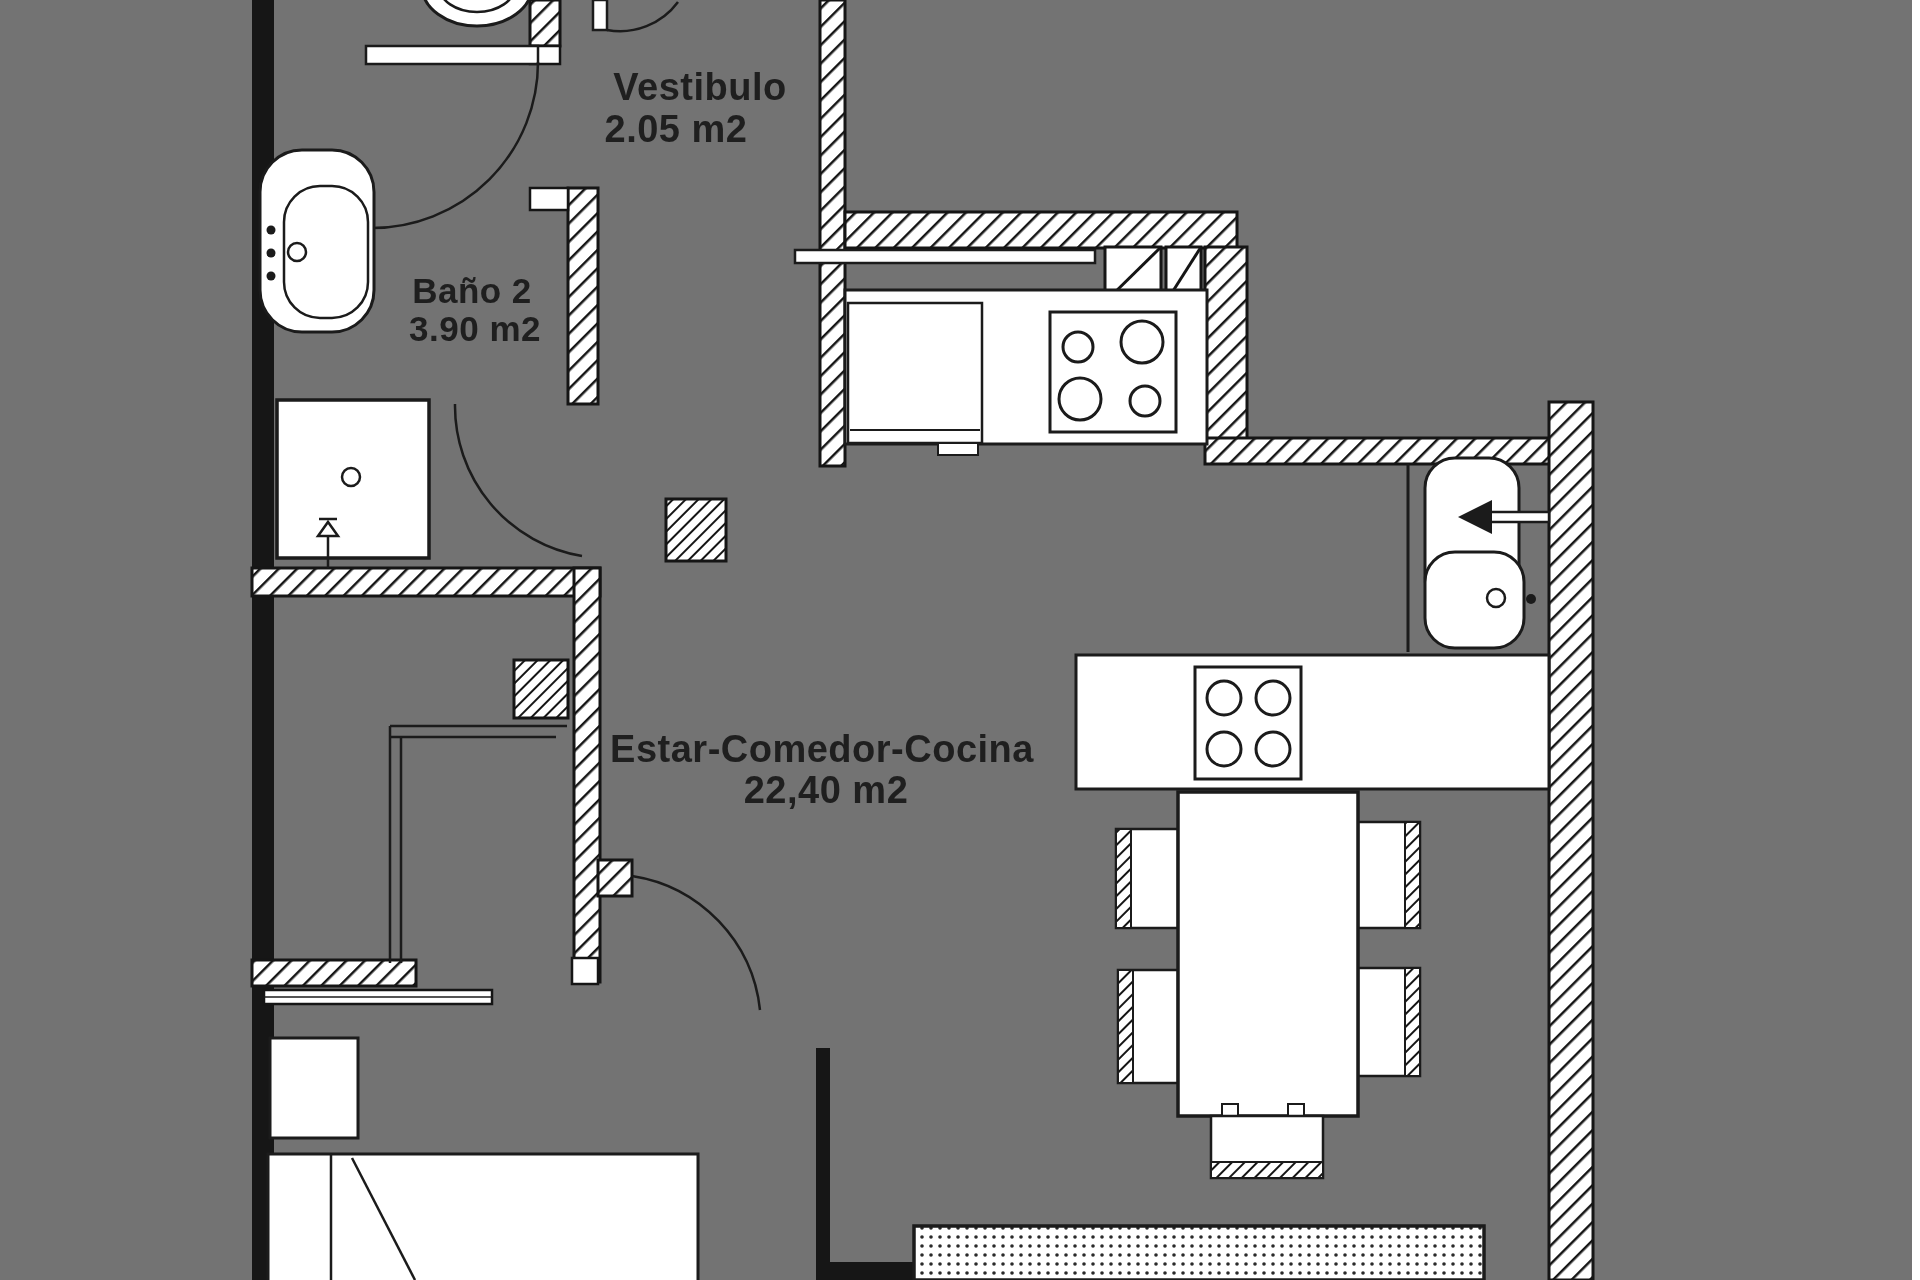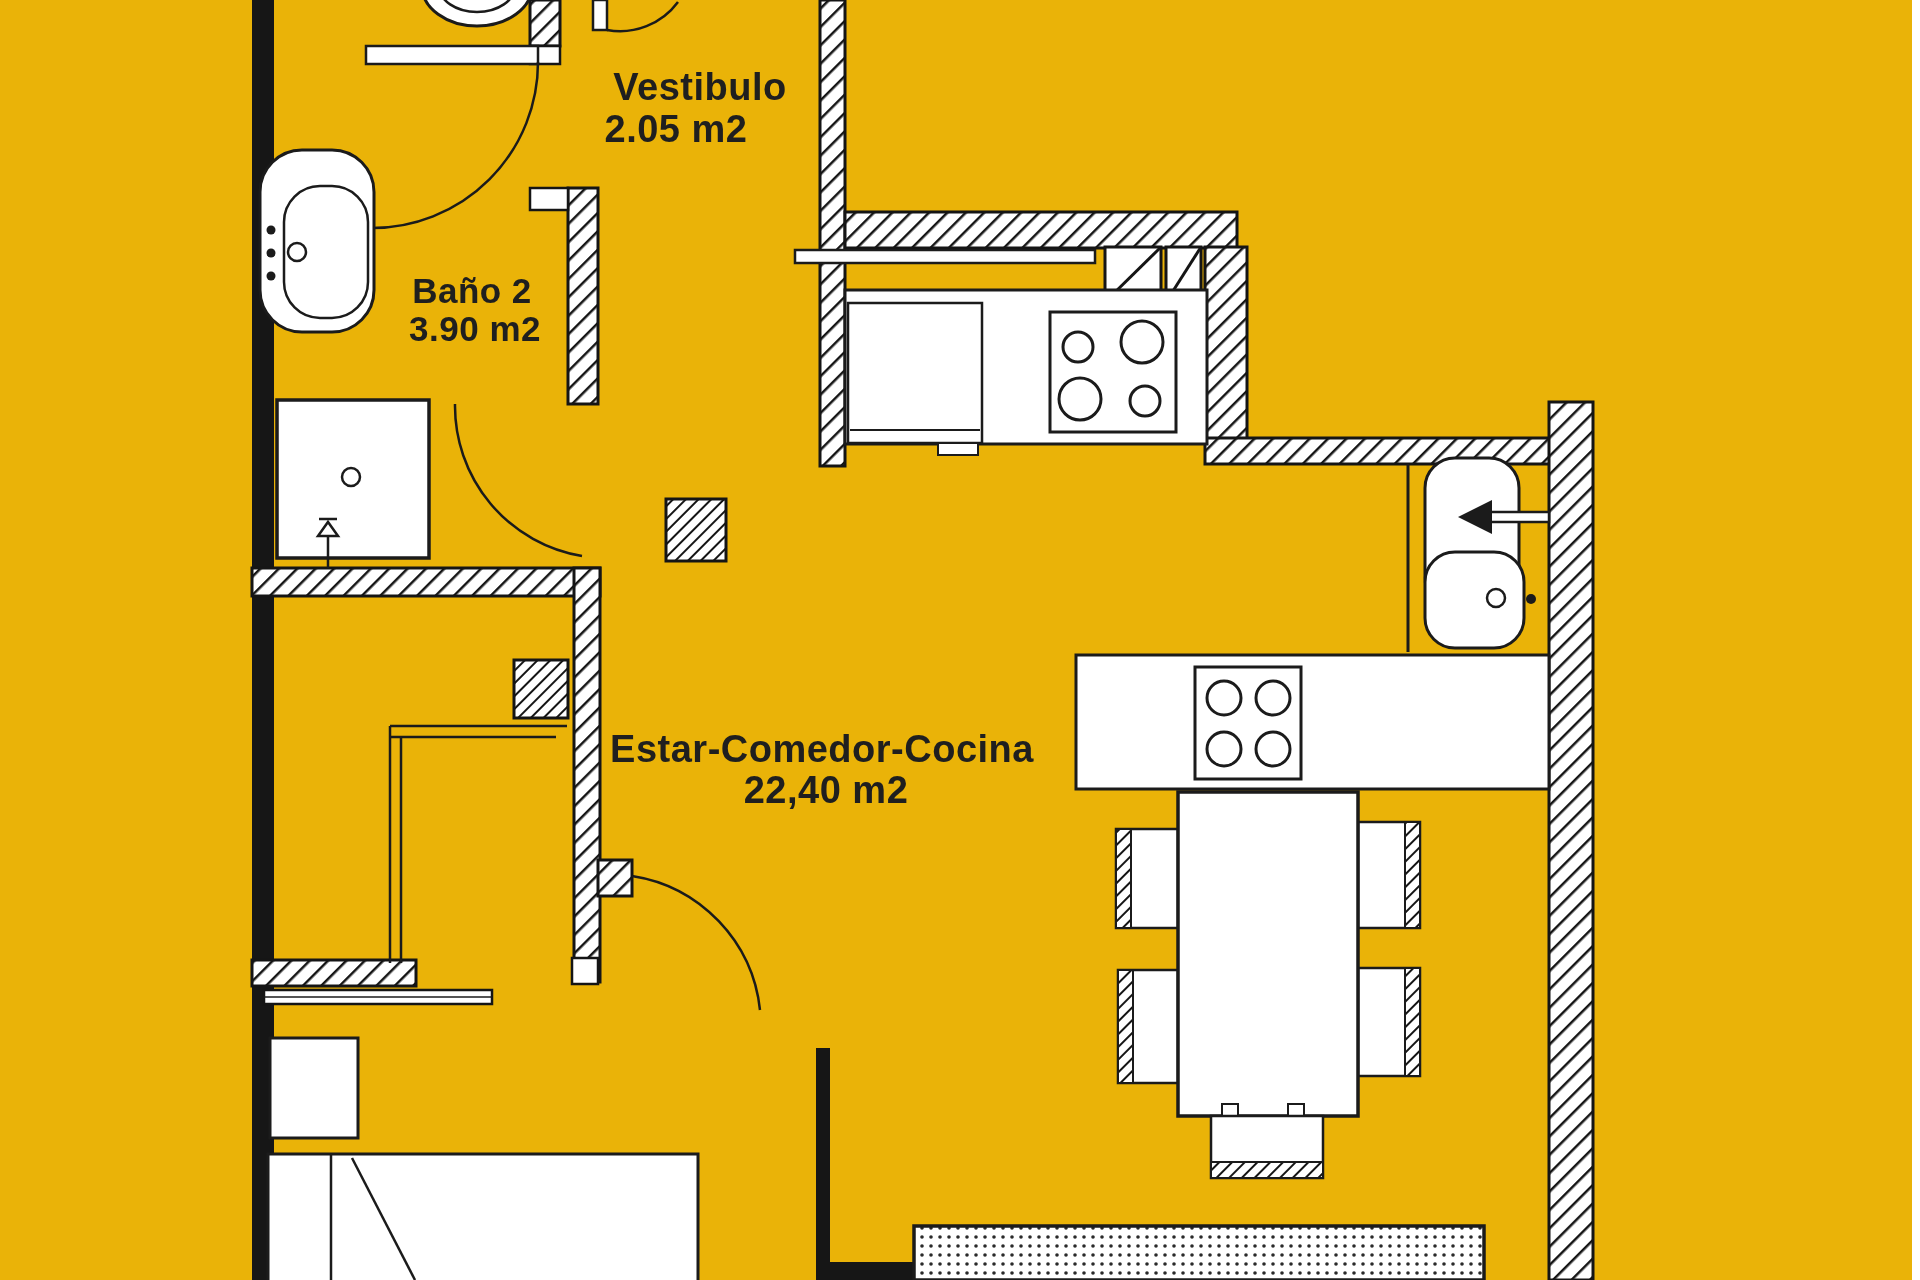--- a/index.html
+++ b/index.html
@@ -1,16 +1,16 @@
 <!DOCTYPE html>
 <html><head>
 <meta charset="utf-8">
 <style>
   html,body{margin:0;padding:0;background:#ffffff;}
-  .stage{position:relative;width:1912px;height:1280px;background:#eab308;overflow:hidden;}
+  .stage{position:relative;width:1912px;height:1280px;background:#737373;overflow:hidden;}
   svg{position:absolute;left:0;top:0;display:block;}
   text.lbl{font-family:"Liberation Sans","DejaVu Sans",sans-serif;font-weight:700;fill:#1f1f1f;letter-spacing:.5px;}
   .big{font-size:38px;}
   .mid{font-size:35px;}
 </style>
 </head>
 <body>
 
 <div class="stage">
 <svg width="1920" height="1280" viewBox="0 0 1920 1280">

